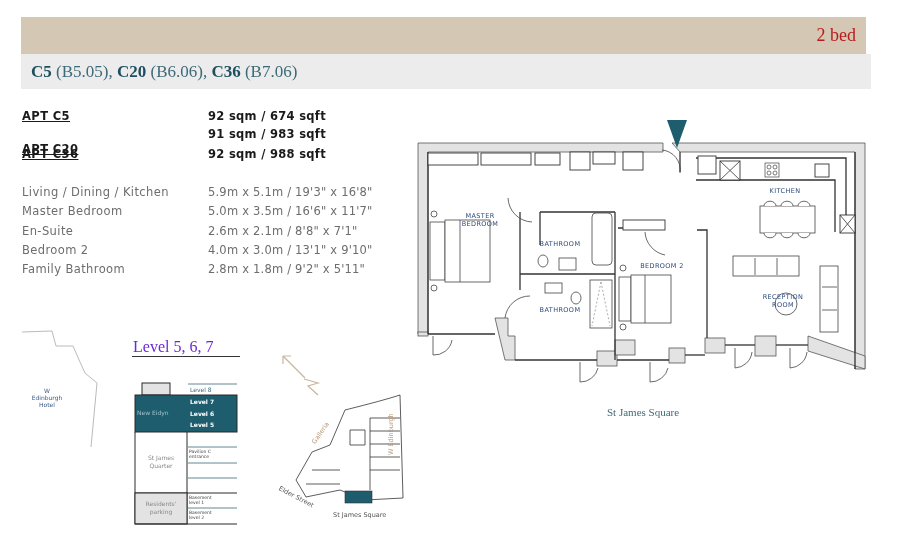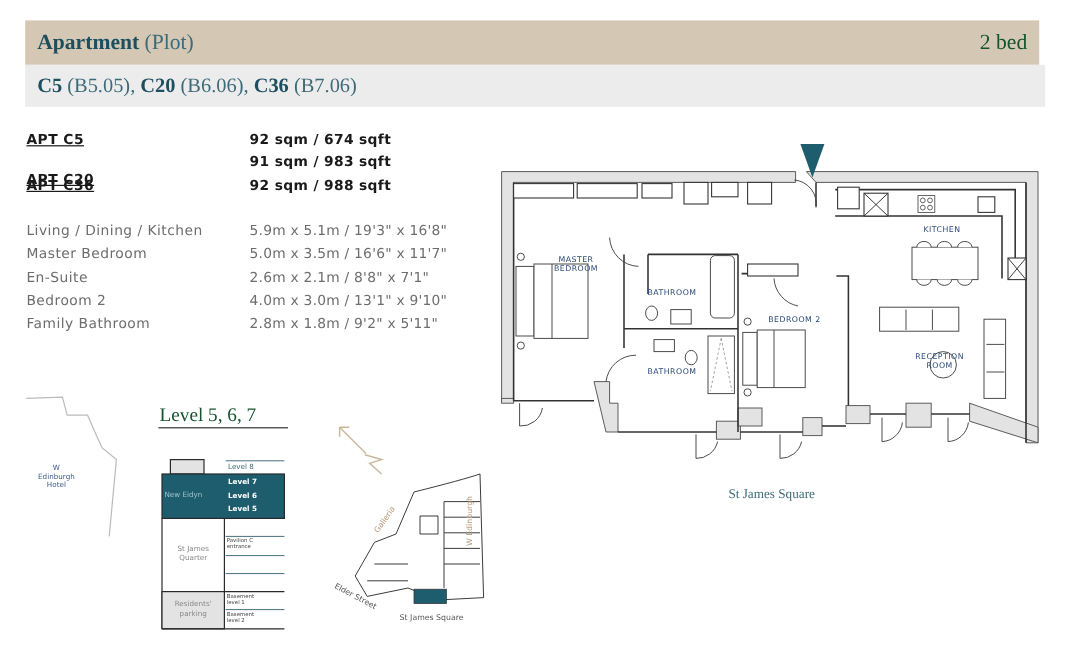--- a/index.html
+++ b/index.html
@@ -3,47 +3,43 @@
 <meta charset="utf-8">
 <style>
   * { box-sizing: border-box; margin: 0; padding: 0; }
   html, body { width: 900px; height: 541px; background: #ffffff; overflow: hidden; }
   body { position: relative; font-family: "DejaVu Sans", sans-serif; color: #1f1f1f; }
 
   .hdr { position: absolute; left: 21px; top: 17px; width: 845px; height: 37px; background: #d4c8b4; }
   .hdr-title { position: absolute; left: 10px; top: 8px; font-family: "Liberation Serif", serif; font-size: 18px; color: #1d4f5f; }
   .hdr-title b { font-weight: bold; }
   .hdr-title .plot { color: #3d6a78; font-weight: normal; }
-  .hdr-bed { position: absolute; right: 10px; top: 8px; font-family: "Liberation Serif", serif; font-size: 18px; color: #14532d; }
+  .hdr-bed { position: absolute; right: 10px; top: 8px; font-family: "Liberation Serif", serif; font-size: 18px; color: #b91c1c; }
   .sub { position: absolute; left: 21px; top: 54px; width: 850px; height: 35px; background: #ececec; }
   .sub-text { position: absolute; left: 10px; top: 8px; font-family: "Liberation Serif", serif; font-size: 17px; color: #3d6a78; }
   .sub-text b { color: #1d4f5f; font-weight: bold; }
 
   .apt { position: absolute; left: 22px; font-size: 11.5px; font-weight: bold; letter-spacing: 0.4px; color: #1a1a1a; text-decoration: underline; }
   .aptv { position: absolute; left: 208px; font-size: 11.5px; font-weight: bold; letter-spacing: 0.3px; color: #1a1a1a; }
   .room { position: absolute; left: 22px; font-size: 11.5px; color: #6d6d6d; letter-spacing: 0.4px; text-align: right; }
   .roomv { position: absolute; left: 208px; font-size: 11.5px; color: #6d6d6d; letter-spacing: 0.2px; }
 
-  .lvl-title { position: absolute; left: 133px; top: 338px; font-family: "Liberation Serif", serif; font-size: 16px; color: #14532d; }
+  .lvl-title { position: absolute; left: 133px; top: 338px; font-family: "Liberation Serif", serif; font-size: 16px; color: #6d28d9; }
   .lvl-line { position: absolute; left: 132px; top: 356px; width: 108px; height: 1px; background: #333; }
 
   .svgwrap { position: absolute; left: 0; top: 0; }
   .lbl { position: absolute; font-size: 6.5px; letter-spacing: 0.4px; color: #2c4a7a; text-align: center; line-height: 8px; }
   .stj { position: absolute; left: 607px; top: 406px; font-family: "Liberation Serif", serif; font-size: 11px; color: #3d6a78; }
 
   .stack-lbl { position: absolute; font-size: 5.5px; line-height: 6px; }
 </style>
 </head>
 <body>
 
 <div class="hdr">
-  <div class="hdr-title">
-    <b>Apartment</b>
-    <span class="plot">(Plot)</span>
-  </div>
   <div class="hdr-bed">2 bed</div>
 </div>
 
 <div class="sub">
   <div class="sub-text">
     <b>C5</b>
     <span>(B5.05),</span>
     <b>C20</b>
     <span>(B6.06),</span>
     <b>C36</b>

